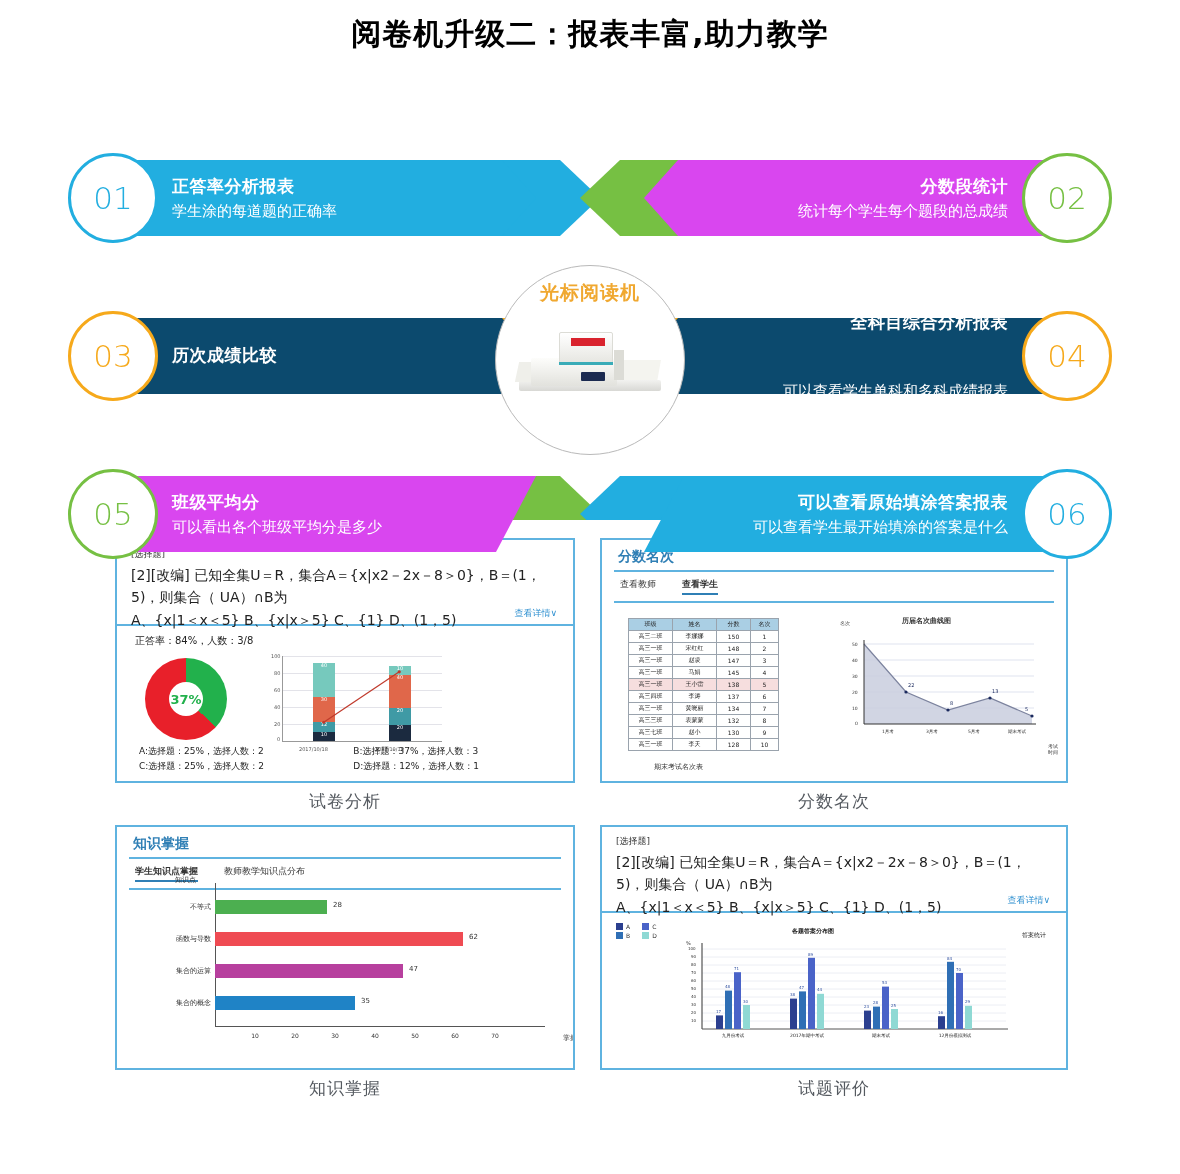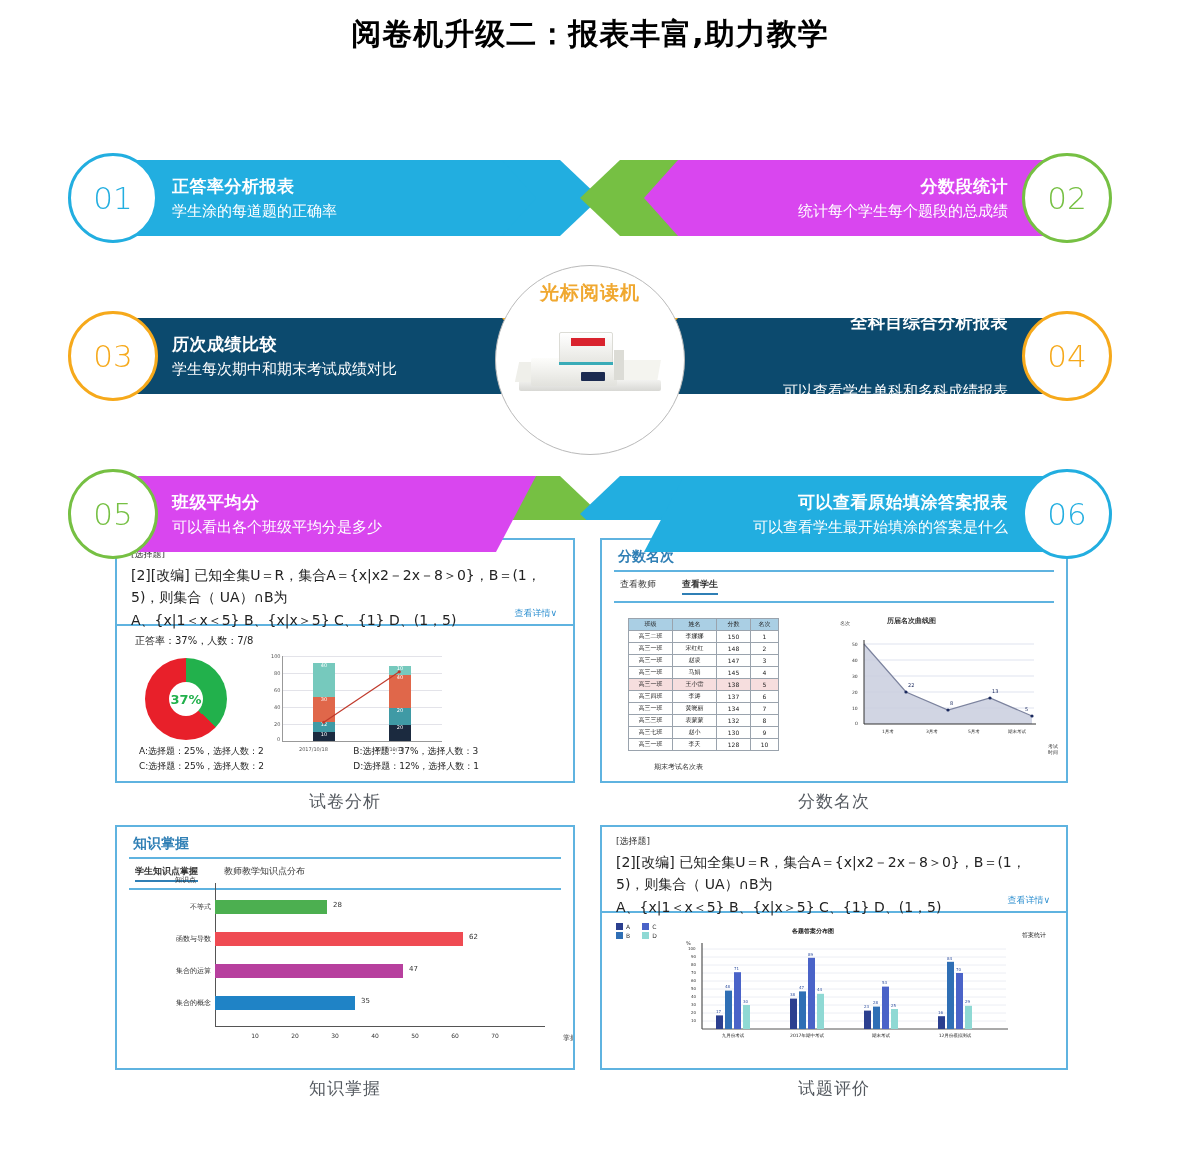--- a/index.html
+++ b/index.html
@@ -220,21 +220,21 @@
     border: 1px solid #9aa3ad; font-size: 6px; color: #222;
     padding: 1px 0; text-align: center; height: 12px;
   }
   .rank-table th { background: #aacfe4; font-weight: normal; }
   .rank-table td:nth-child(1) { width: 44px; }
   .rank-table td:nth-child(2) { width: 44px; }
   .rank-table td:nth-child(3) { width: 34px; }
   .rank-table td:nth-child(4) { width: 28px; }
   .rank-table tr.hl td { background: #f6dede; }
   .tbl-cap { position: absolute; left: 52px; top: 222px; font-size: 7px; color: #333; }
-  .area-title { position: absolute; left: 285px; top: 76px; font-size: 7px; color: #333; font-weight: bold;}
+  .area-title { position: absolute; left: 300px; top: 76px; font-size: 7px; color: #333; font-weight: bold;}
   .area-chart { position: absolute; left: 246px; top: 92px; width: 190px; height: 105px; }
   .area-ylab { position: absolute; left: 238px; top: 80px; font-size: 5px; color: #333; }
   .area-xlab { position: absolute; right: 8px; bottom: 26px; font-size: 5px; color: #333; }
 
   
   .p3-title { font-size: 14px; color: #2f7fb5; font-weight: bold; padding: 8px 0 4px 16px; }
   .bars { position: absolute; left: 98px; top: 70px; width: 330px; height: 130px; }
   .bar-row { position: relative; height: 26px; margin-bottom: 6px; }
   .bar-name { position: absolute; left: -78px; top: 5px; width: 74px; text-align: right; font-size: 7px; color: #333; }
   .bar-fill { position: absolute; left: 0; top: 3px; height: 14px; }
@@ -296,21 +296,20 @@
     <div class="banner c-green shape-r-l" style="width:400px;">
       <div class="b-title">分数段统计</div>
       <div class="b-sub">统计每个学生每个题段的总成绩</div>
     </div>
   </div>
 
   <div class="feat left" style="left:68px; top:250px;">
     <div class="num-circle bd-orange">03</div>
     <div class="banner c-orange shape-l-r" style="width:400px;">
       <div class="b-title">历次成绩比较</div>
-      <div class="b-sub">学生每次期中和期末考试成绩对比</div>
     </div>
   </div>
 
   <div class="feat right" style="right:68px; top:250px;">
     <div class="num-circle bd-orange">04</div>
     <div class="banner c-orange shape-r-l" style="width:400px;gap:44px;">
       <div class="b-title">全科目综合分析报表</div>
       <div class="b-sub">可以查看学生单科和多科成绩报表</div>
     </div>
   </div>
@@ -335,21 +334,21 @@
 <div class="panels">
 
   <div class="panel" style="left:115px; top:8px; width:460px;">
     <div class="shot">
       <div class="q-head">
         <div class="q-tag">[选择题]</div>
         <div class="q-body">[2][改编] 已知全集U＝R，集合A＝{x|x2－2x－8＞0}，B＝(1，5)，则集合（  UA）∩B为</div>
         <div class="q-body">A、{x|1＜x＜5}     B、{x|x＞5}     C、{1}     D、(1，5)</div>
         <div class="q-more">查看详情∨</div>
       </div>
-      <div class="q-stat">正答率：37%，人数：7/8</div>
+      <div class="q-stat">正答率：84%，人数：3/8</div>
 
       <div class="donut-wrap">
         <div class="donut">
           <div class="donut-label">37%</div>
         </div>
       </div>
 
       <div class="mini-chart">
         <div class="mini-grid" style="top:0;"></div>
         <div class="mini-grid" style="top:17px;"></div>

